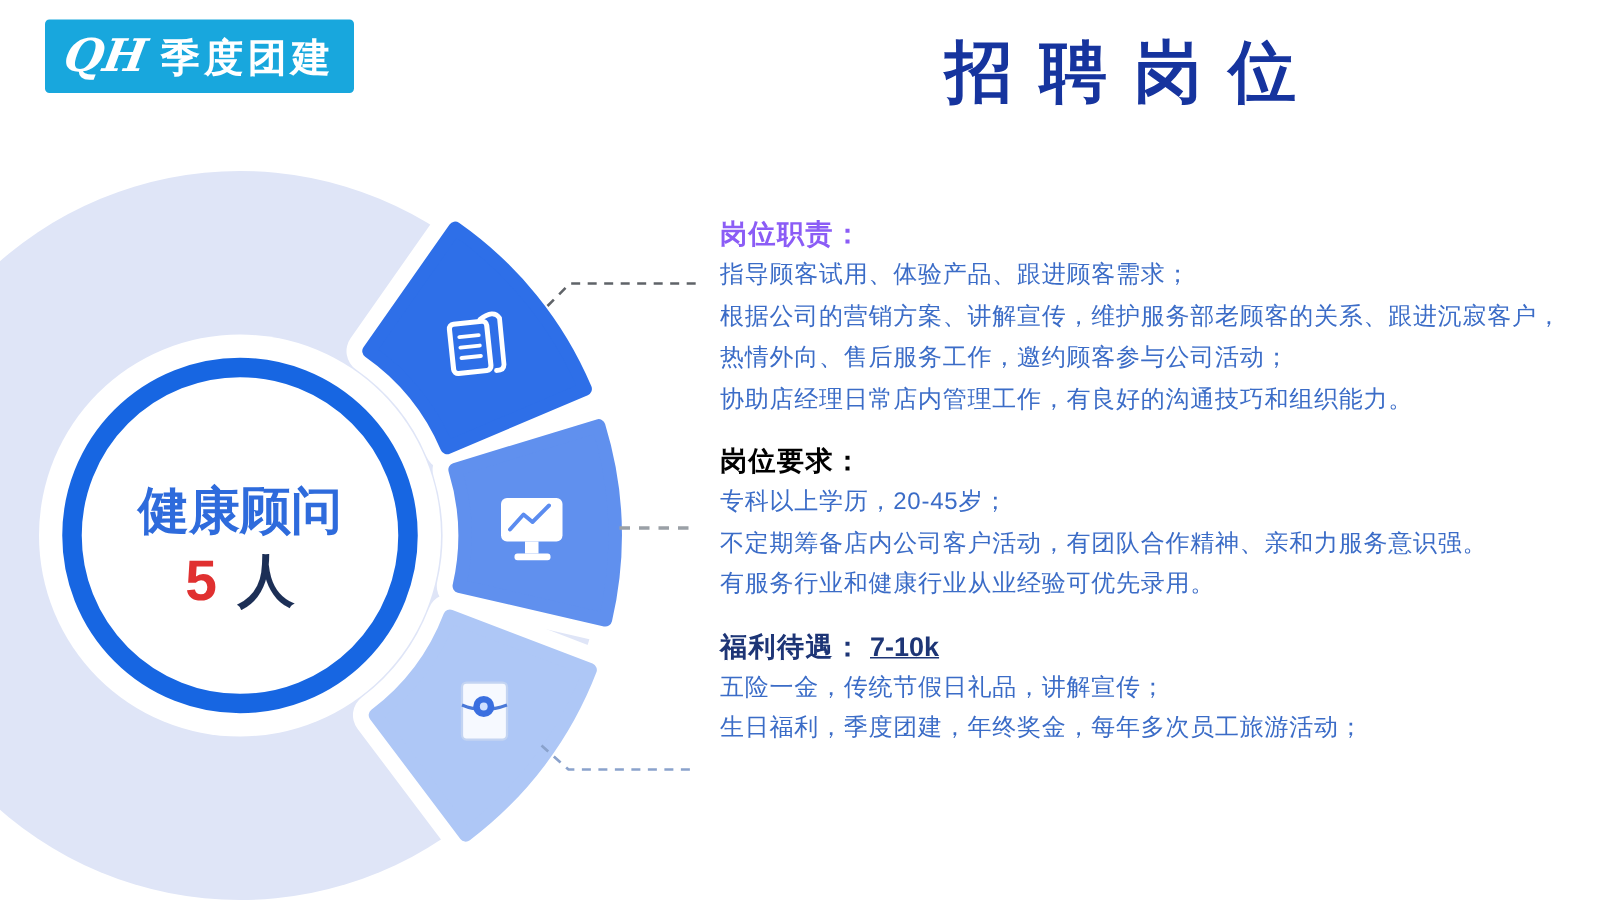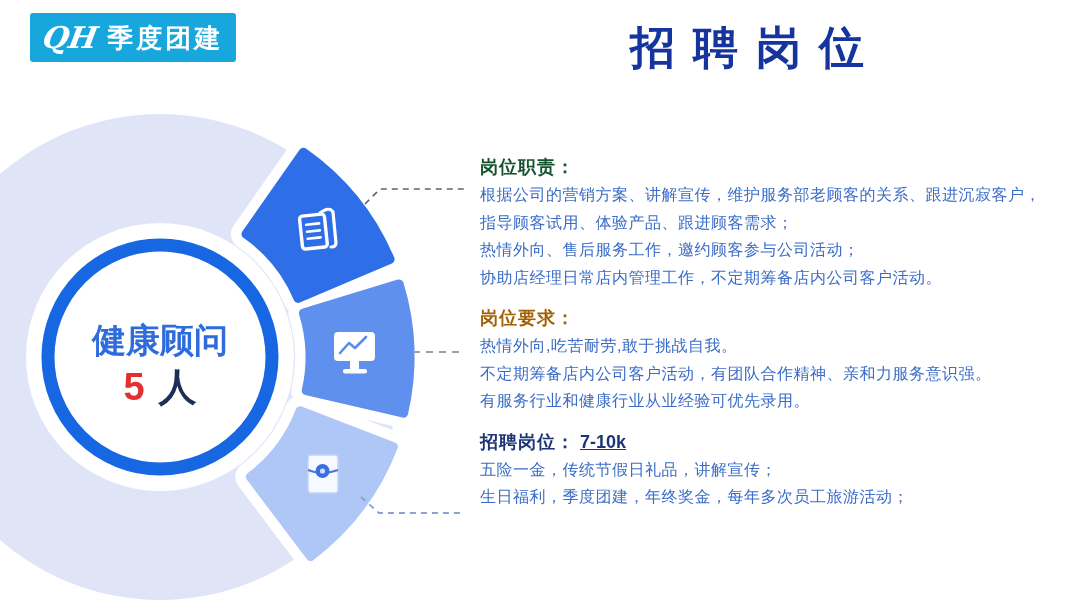--- a/index.html
+++ b/index.html
@@ -98,34 +98,34 @@
     </g>
 
     <path d="M365 204 L380 189 L468 189" fill="none" stroke="#5f6368" stroke-width="1.7" stroke-dasharray="6 5"></path>
     <path d="M413 352 L462 352" fill="none" stroke="#9aa0a6" stroke-width="2.2" stroke-dasharray="7 6"></path>
     <path d="M361 497 L379 513 L463 513" fill="none" stroke="#8aa2cc" stroke-width="1.8" stroke-dasharray="6 5"></path>
   </svg>
 
   <div class="sections" style="color: rgb(59, 108, 199);">
 
     <section>
-      <h3 style="color: #14532d; margin-top: 11px;"><span>岗位职责：</span><span class="salary"></span></h3>
+      <h3 style="color: #8b5cf6;"><span>岗位职责：</span><span class="salary"></span></h3>
+      <p>指导顾客试用、体验产品、跟进顾客需求；</p>
       <p>根据公司的营销方案、讲解宣传，维护服务部老顾客的关系、跟进沉寂客户，</p>
-      <p>指导顾客试用、体验产品、跟进顾客需求；</p>
       <p>热情外向、售后服务工作，邀约顾客参与公司活动；</p>
-      <p>协助店经理日常店内管理工作，不定期筹备店内公司客户活动。</p>
+      <p>协助店经理日常店内管理工作，有良好的沟通技巧和组织能力。</p>
     </section>
 
     <section>
-      <h3 style="color: #a16207;"><span>岗位要求：</span><span class="salary"></span></h3>
-      <p>热情外向,吃苦耐劳,敢于挑战自我。</p>
+      <h3 style="color: #000000;"><span>岗位要求：</span><span class="salary"></span></h3>
+      <p>专科以上学历，20-45岁；</p>
       <p>不定期筹备店内公司客户活动，有团队合作精神、亲和力服务意识强。</p>
       <p>有服务行业和健康行业从业经验可优先录用。</p>
     </section>
 
     <section>
-      <h3 style="color: rgb(29, 53, 118);"><span>招聘岗位：</span><span class="salary">7-10k</span></h3>
+      <h3 style="color: rgb(29, 53, 118);"><span>福利待遇：</span><span class="salary">7-10k</span></h3>
       <p>五险一金，传统节假日礼品，讲解宣传；</p>
       <p>生日福利，季度团建，年终奖金，每年多次员工旅游活动；</p>
     </section>
 
   </div>
 </div>
 
 </body></html>

